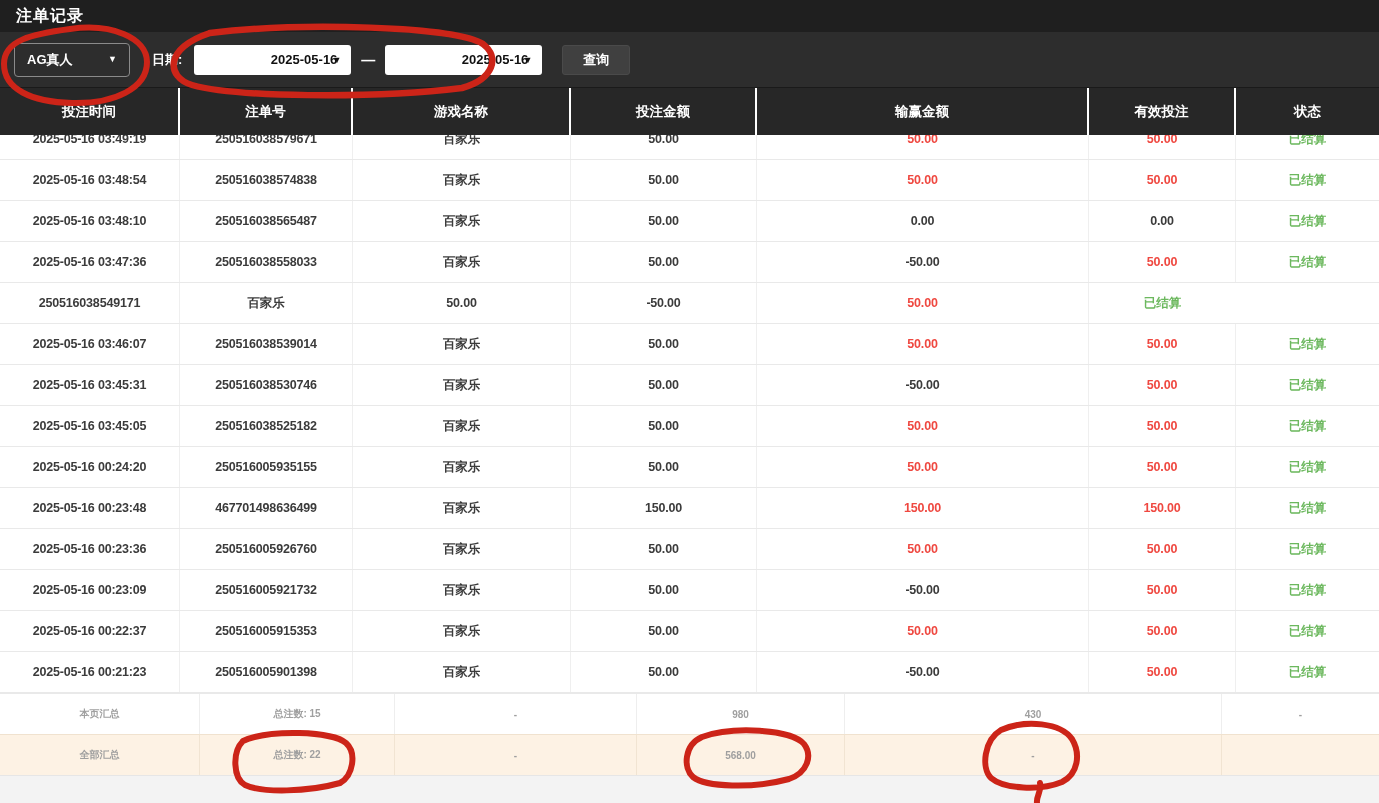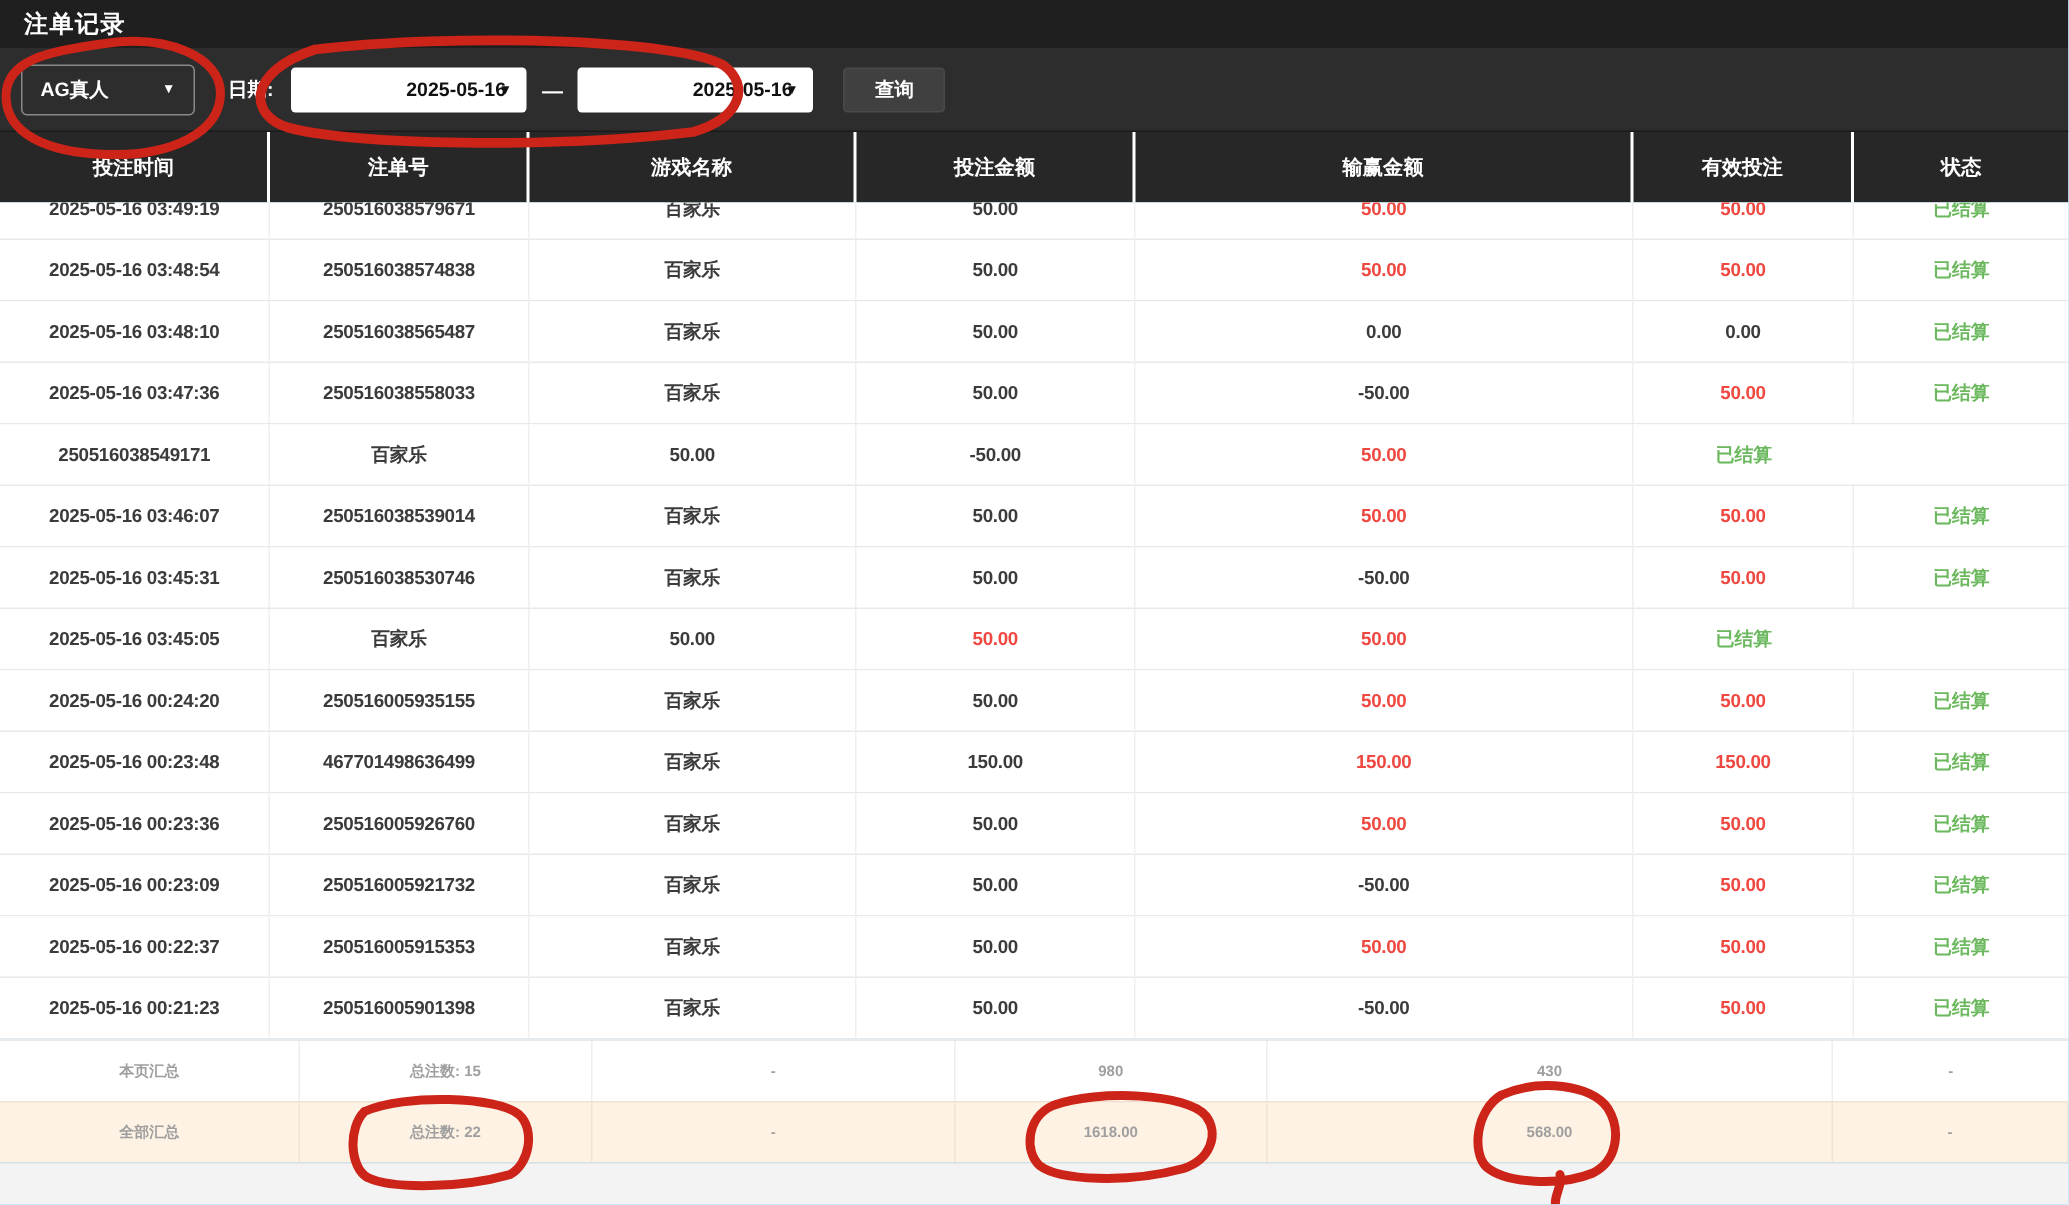--- a/index.html
+++ b/index.html
@@ -173,20 +173,21 @@
           <div class="td">2025-05-16 03:45:31</div>
           <div class="td">250516038530746</div>
           <div class="td">百家乐</div>
           <div class="td">50.00</div>
           <div class="td">-50.00</div>
           <div class="td red">50.00</div>
           <div class="td green">已结算</div>
         </div>
         <div class="tr">
           <div class="td">2025-05-16 03:45:05</div>
+          <div class="td">250516038525182</div>
           <div class="td">百家乐</div>
           <div class="td">50.00</div>
           <div class="td red">50.00</div>
           <div class="td red">50.00</div>
           <div class="td green">已结算</div>
         </div>
         <div class="tr">
           <div class="td">2025-05-16 00:24:20</div>
           <div class="td">250516005935155</div>
           <div class="td">百家乐</div>
@@ -249,21 +250,20 @@
     <div class="sd">-</div>
     <div class="sd">980</div>
     <div class="sd">430</div>
     <div class="sd">-</div>
   </div>
 
   <div class="summary-row highlight">
     <div class="sd">全部汇总</div>
     <div class="sd">总注数: 22</div>
     <div class="sd">-</div>
-    <div class="sd">1618.00</div>
     <div class="sd">568.00</div>
     <div class="sd">-</div>
   </div>
 
   <div class="bottom-strip"></div>
 
   <svg class="annotations" viewBox="0 0 1379 803">
     <path stroke-width="6" d="M 70 29 C 112 23 147 38 147 62 C 147 88 115 104 72 103 C 31 102 4 89 4 64 C 4 40 32 34 70 29"></path>
     <path stroke-width="6.5" d="M 210 33 C 300 22 456 26 483 44 C 500 57 494 79 462 88 C 370 99 234 97 192 85 C 166 77 164 48 210 33"></path>
     <path stroke-width="6" d="M 243 741 C 270 729 332 731 346 743 C 357 753 353 776 340 783 C 308 792 262 793 245 785 C 233 778 232 752 243 741"></path>

